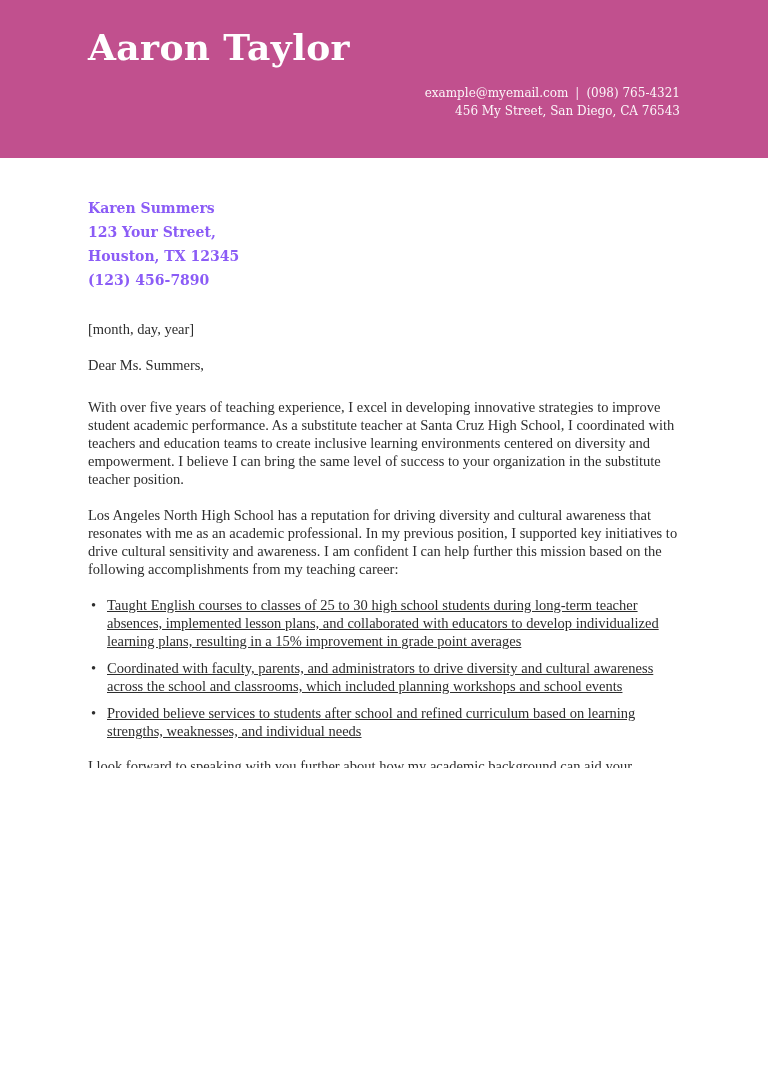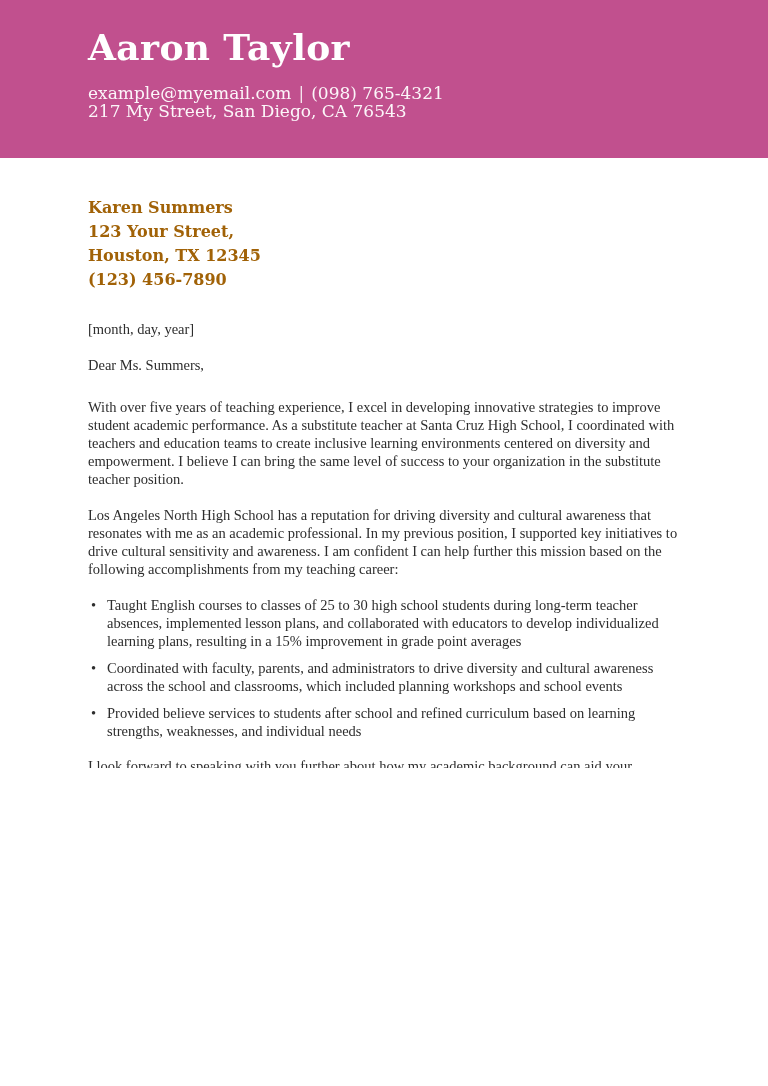--- a/index.html
+++ b/index.html
@@ -27,54 +27,56 @@
     font-family: "DejaVu Serif", serif;
     font-weight: 700;
     font-size: 36px;
     line-height: 42px;
     letter-spacing: 0.4px;
     color: #ffffff;
   }
   .contact {
     margin-top: 16px;
     font-family: "DejaVu Serif", serif;
-    font-size: 17px;
+    font-size: 12px;
     line-height: 18px;
     color: rgba(255, 255, 255, 0.95);
+    text-align: right;
   }
   .contact .sep { margin: 0 7px; opacity: 0.9; }
 
   
   .letter-body {
     padding: 38px 88px 0 88px;
     color: #2d2d2d;
     font-size: 14.5px;
     line-height: 18px;
   }
   .recipient {
     font-family: "DejaVu Serif", serif;
     font-weight: 700;
-    font-size: 16px;
-    color: #a16207;
+    font-size: 14px;
+    color: #8b5cf6;
     margin-bottom: 28px;
   }
   .recipient p { line-height: 24px; }
 
   .date { margin-bottom: 18px; font-family: Liberation Serif, serif; }
   .salutation { margin-bottom: 24px; }
   .para { margin-bottom: 18px; }
 
   .bullets {
     list-style: none;
     margin: 14px 0 17px 0;
   }
   .bullets li {
     position: relative;
     padding-left: 19px;
     margin-bottom: 9px;
+    text-decoration: underline;
   }
   .bullets li::before {
     content: "\2022";
     position: absolute;
     left: 3px;
     top: 0;
   }
 
   .signoff { margin-top: 16px; }
   .signature { margin-top: 22px; }
@@ -83,21 +85,21 @@
 <body>
 
 <div class="page">
 
   <header class="masthead" style="background: rgb(193, 80, 142); color: rgb(255, 255, 255);">
     <h1>Aaron Taylor</h1>
     <div class="contact">
       <p>
         <span>example@myemail.com</span><span class="sep">|</span><span>(098) 765-4321</span>
       </p>
-      <p>217 My Street, San Diego, CA 76543</p>
+      <p>456 My Street, San Diego, CA 76543</p>
     </div>
   </header>
 
   <main class="letter-body">
 
     <div class="recipient">
       <p>Karen Summers</p>
       <p>123 Your Street,</p>
       <p>Houston, TX 12345</p>
       <p>(123) 456-7890</p>

